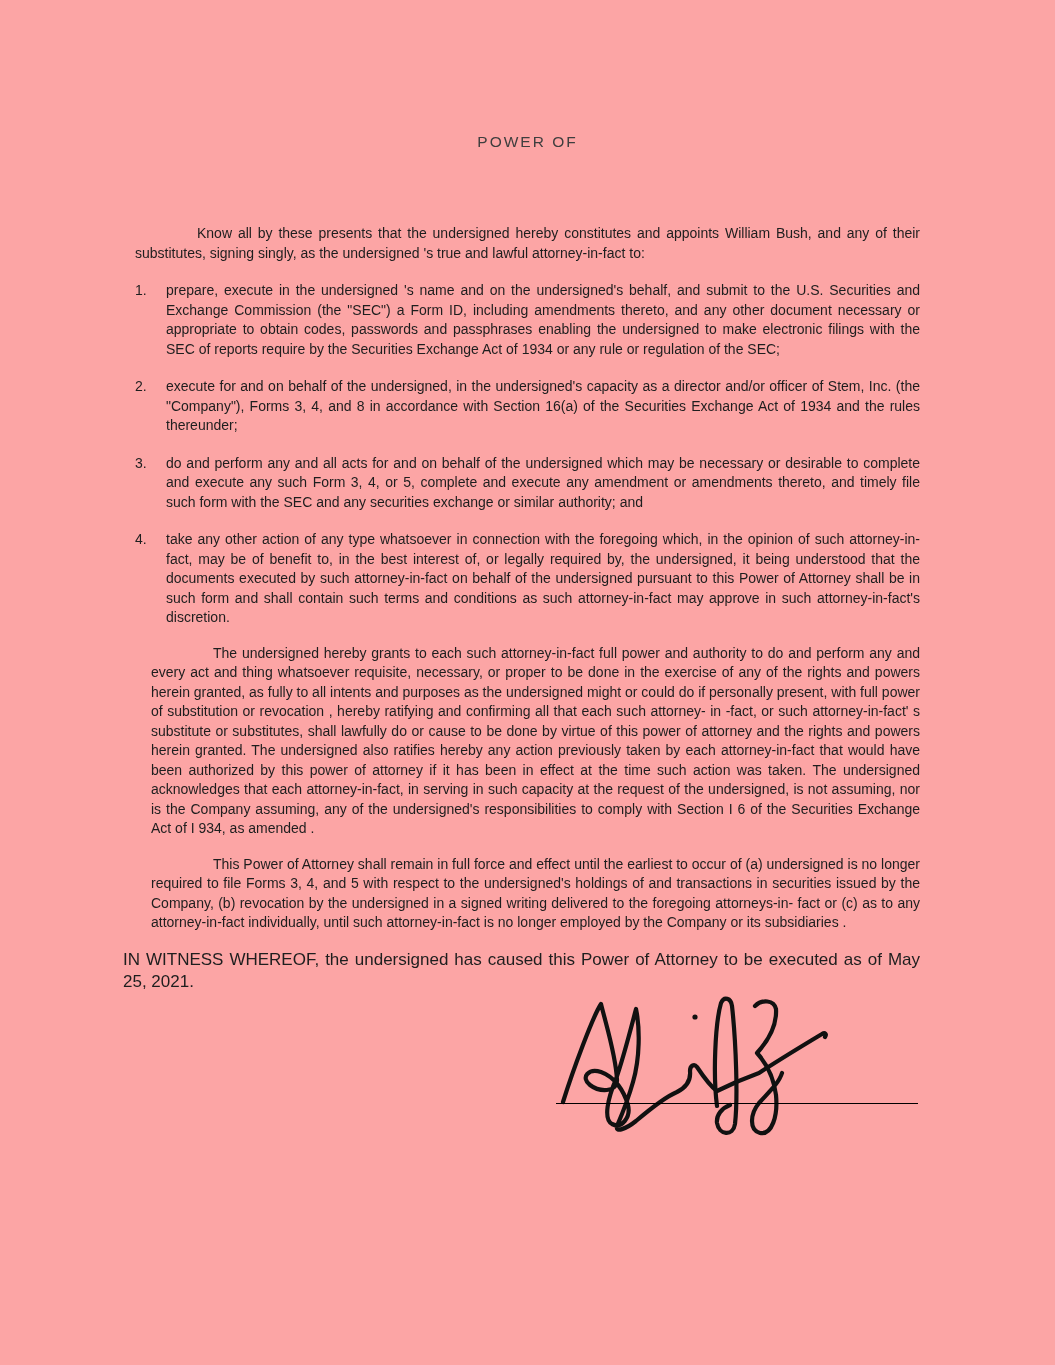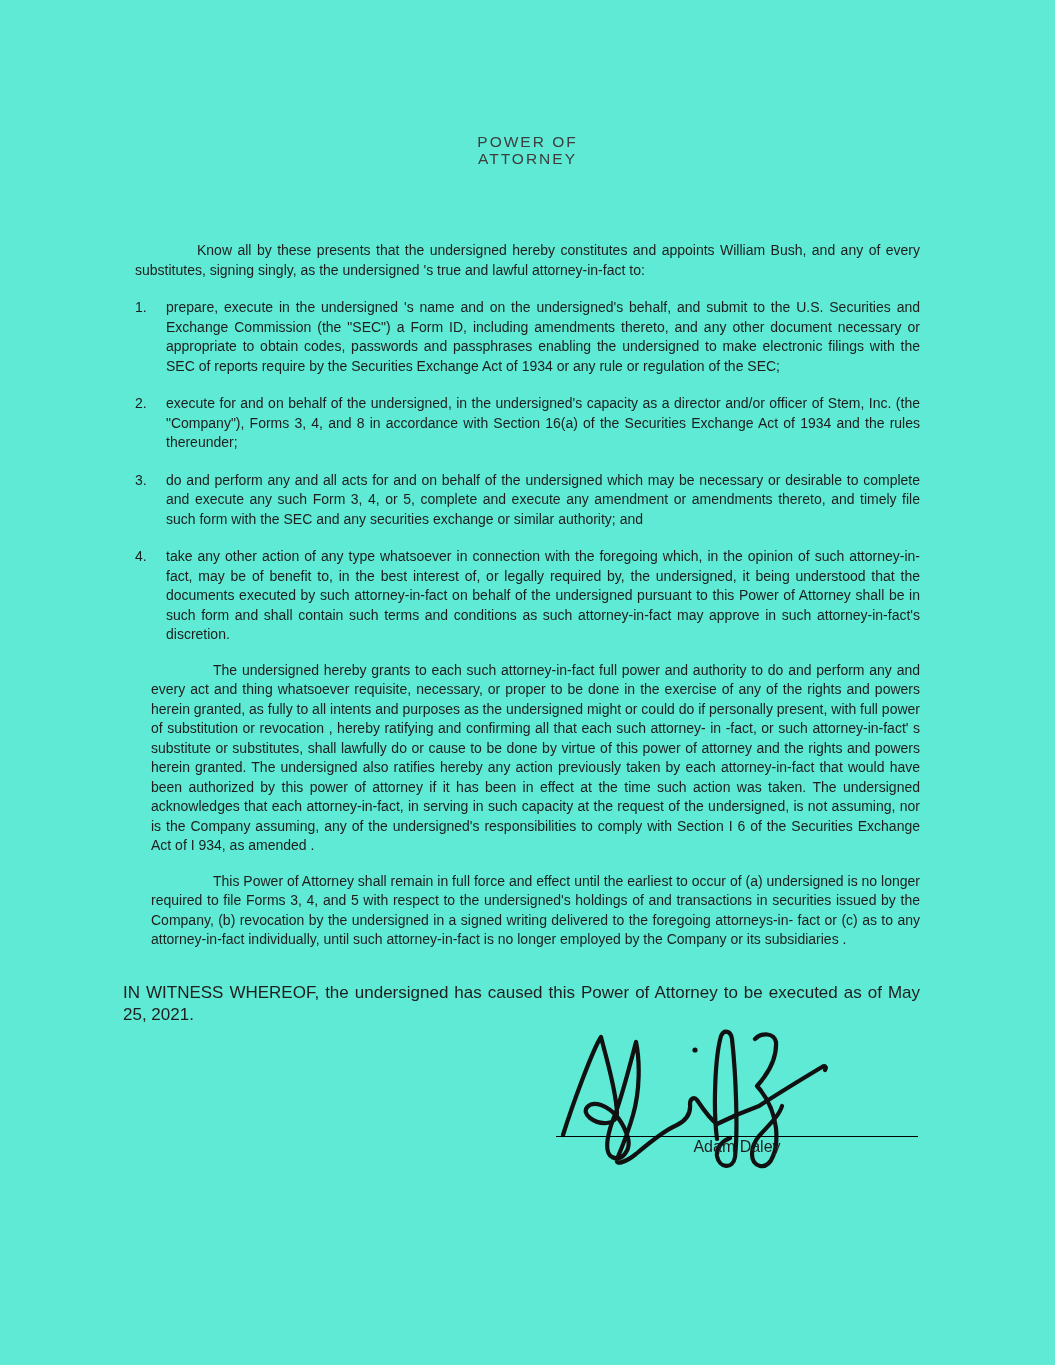--- a/index.html
+++ b/index.html
@@ -1,20 +1,20 @@
 <!DOCTYPE html>
 <html><head>
 <meta charset="utf-8">
 <style>
   html,body{margin:0;padding:0;background:#ffffff;}
   .page{
     position:relative;
     width:1055px;
     height:1365px;
-    background:#5eead4;
+    background:#fca5a5;
     font-family:"Liberation Sans", sans-serif;
     color:#1e1e1e;
     overflow:hidden;
   }
   .content{
     position:absolute;
     left:135px;
     top:0;
     width:785px;
   }
@@ -47,21 +47,21 @@
   .list-text{
     flex:1;
     text-align:justify;
   }
   .body-para{
     margin-top:16px;
     text-indent:62px;
     margin-left:16px;
   }
   .witness{
-    margin-top:32px;
+    margin-top:16px;
     margin-left:-12px;
     font-size:17px;
     line-height:22px;
     text-align:justify;
     text-indent:0;
   }
   .sig-area{
     position:relative;
     height:165px;
     margin-top:0;
@@ -91,24 +91,23 @@
   }
 </style>
 </head>
 <body>
 
 <div class="page">
   <div class="content">
 
     <div class="doc-title">
       <div>POWER OF</div>
-      <div>ATTORNEY</div>
     </div>
 
-    <div class="para intro">Know all by these presents that the undersigned hereby constitutes and appoints William Bush, and any of every substitutes, signing singly, as the undersigned 's true and lawful attorney-in-fact to:</div>
+    <div class="para intro">Know all by these presents that the undersigned hereby constitutes and appoints William Bush, and any of their substitutes, signing singly, as the undersigned 's true and lawful attorney-in-fact to:</div>
 
     <div class="list-item">
       <div class="list-num">1.</div>
       <div class="list-text">prepare, execute in the undersigned 's name and on the undersigned's behalf, and submit to the U.S. Securities and Exchange Commission (the "SEC") a Form ID, including amendments thereto, and any other document necessary or appropriate to obtain codes, passwords and passphrases enabling the undersigned to make electronic filings with the SEC of reports require by the Securities Exchange Act of 1934 or any rule or regulation of the SEC;</div>
     </div>
 
     <div class="list-item">
       <div class="list-num">2.</div>
       <div class="list-text">execute for and on behalf of the undersigned, in the undersigned's capacity as a director and/or officer of Stem, Inc. (the "Company"), Forms 3, 4, and 8 in accordance with Section 16(a) of the Securities Exchange Act of 1934 and the rules thereunder;</div>
     </div>
@@ -161,17 +160,16 @@
             C 219 3, 231 4, 233 13
             C 234 30, 224 46, 214 57
             C 224 68, 231 83, 233 99
             C 235 120, 229 139, 217 137
             C 206 134, 207 118, 216 107
             C 226 96, 236 87, 239 77"></path>
           <circle cx="152" cy="21" r="2.6" fill="#111111" stroke="none"></circle>
         </g>
       </svg>
       <div class="sig-line"></div>
-      <div class="sig-name">Adam Daley</div>
     </div>
 
   </div>
 </div>
 
 </body></html>

